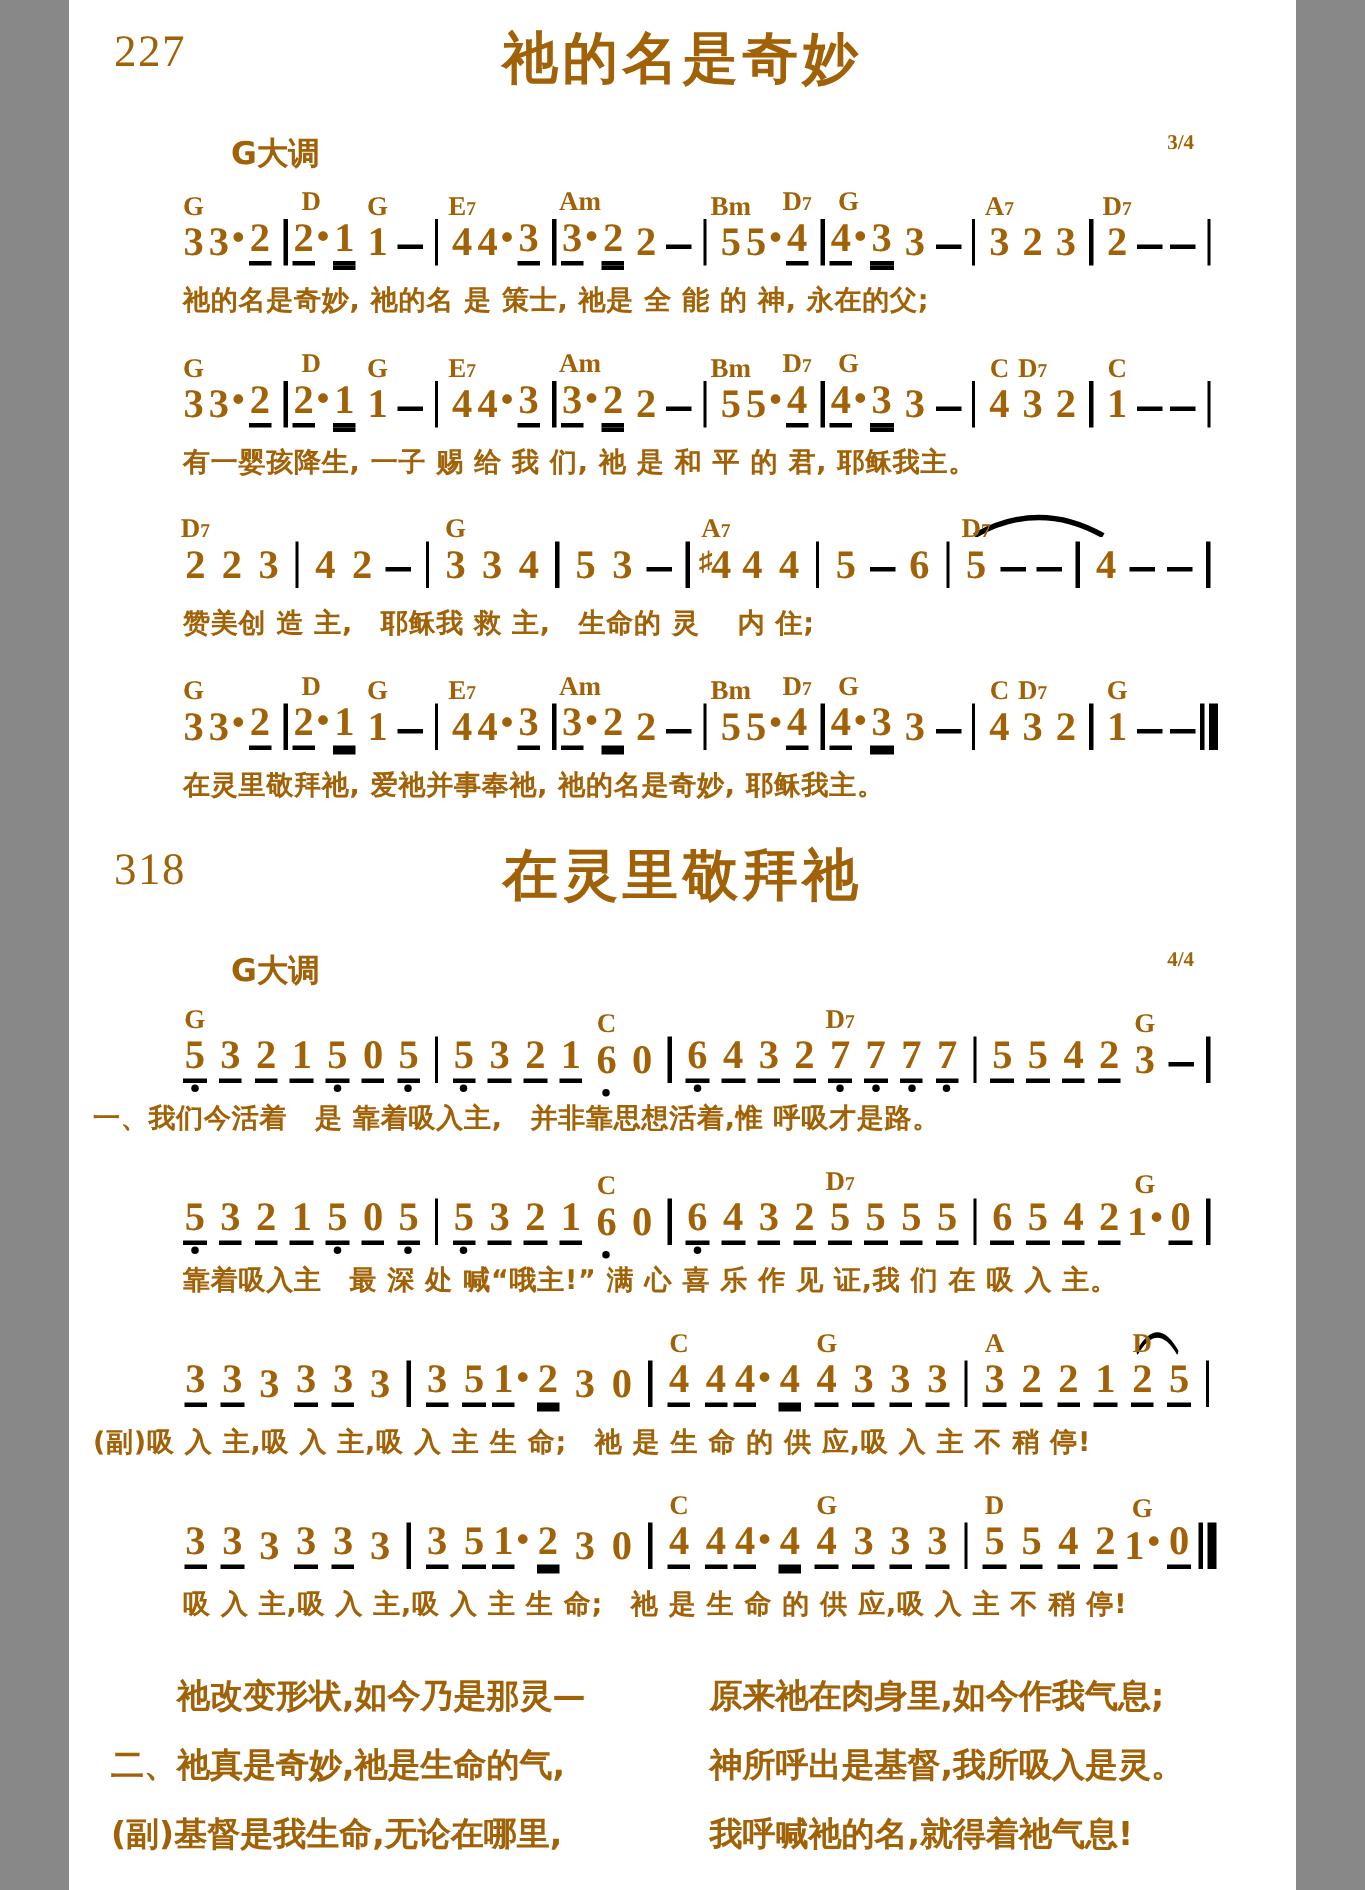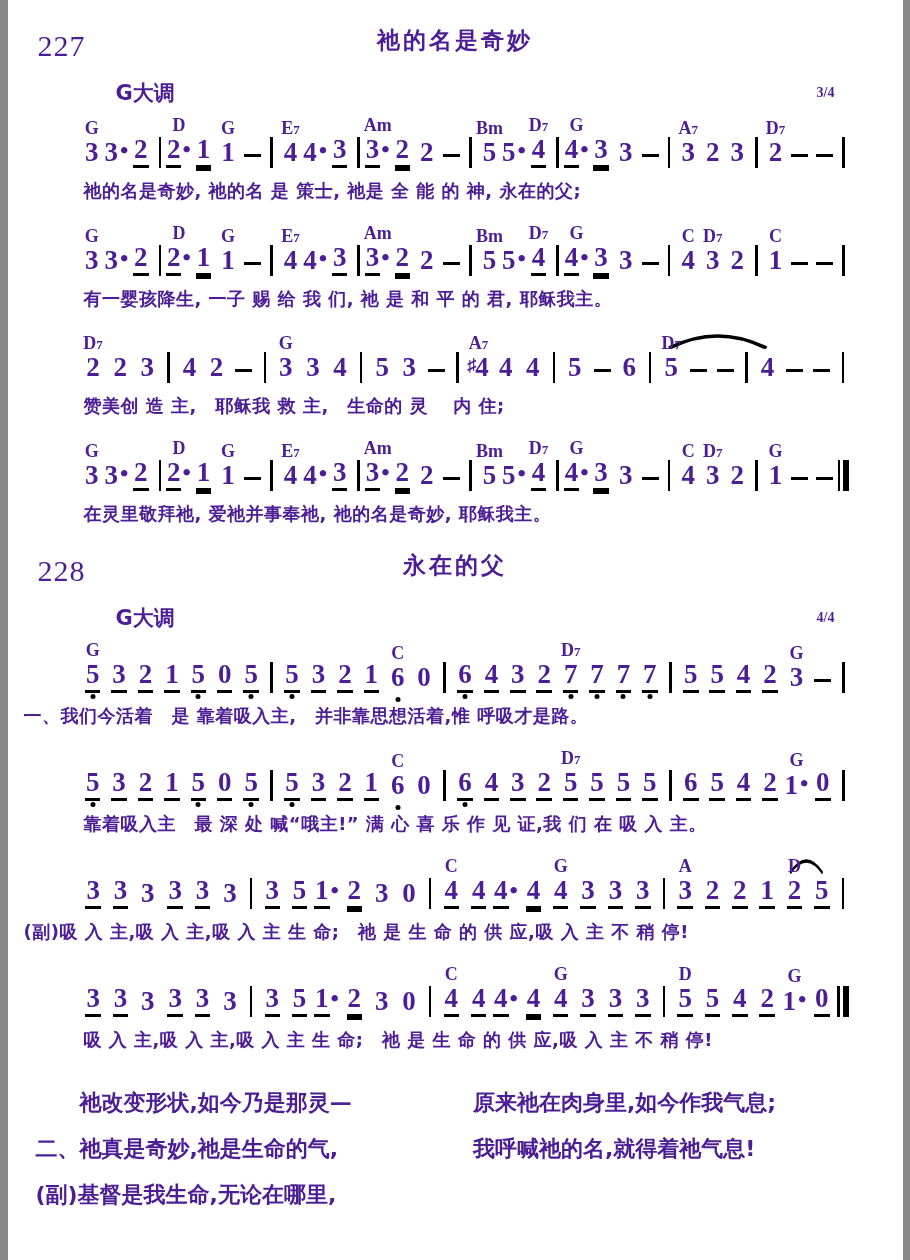--- a/index.html
+++ b/index.html
@@ -1,26 +1,26 @@
 <!DOCTYPE html>
 <html><head>
 <meta charset="utf-8">
 <style>
   html,body { margin:0; padding:0; background:#888; }
   .page {
-    width:895px; height:1260px; margin:0 auto; background:#ffffff; color:#4c1d95;
+    width:818px; height:1260px; margin:0 auto; background:#ffffff; color:#a16207;
     font-family:"Liberation Serif", serif; position:relative; overflow:hidden;
-    box-sizing:border-box; padding-top:25px;
+    box-sizing:border-box; padding-top:14px;
   }
   .hymn-header { position:relative; height:54px; }
   .hymn-number { position:absolute; left:30px; top:4px; font-size:30px; letter-spacing:1px; }
-  .hymn-title { text-align:center; font-size:23px; font-weight:bold;
+  .hymn-title { text-align:center; font-size:37px; font-weight:bold;
     font-family:"DejaVu Sans", sans-serif; letter-spacing:3px; }
-  .key-row { display:flex; justify-content:space-between; align-items:center;
-    margin:0 68px 4px 108px; font-weight:bold; }
+  .key-row { display:flex; justify-content:space-between; align-items:flex-start;
+    margin:20px 68px 4px 108px; font-weight:bold; }
   .key-sig { font-size:21px; font-family:"DejaVu Sans", sans-serif; }
   .time-sig { font-size:14px; font-family:"Liberation Serif", serif; }
 
   .music-line { display:flex; align-items:flex-end; margin:0 52px 2px 72px;
     padding-top:25px; padding-bottom:9px; font-weight:bold; font-size:27px; line-height:1; }
   .tok { flex:1 0 0; display:flex; align-items:flex-end; justify-content:center;
     position:relative; min-width:0; }
   .tok.bar { flex:0.55 0 0; }
   .n { position:relative; padding:0 1px 2px; }
   .n.u1, .n.u2 { border-bottom:3px solid #000; }
@@ -557,22 +557,22 @@
             <i class="barline"></i>
             <i class="barline thick"></i>
           </span>
         </div>
       <div class="lyrics">在灵里敬拜祂, 爱祂并事奉祂, 祂的名是奇妙, 耶稣我主。</div>
     </div>
   </section>
 
   <section class="hymn">
     <div class="hymn-header">
-      <span class="hymn-number">228</span>
-      <div class="hymn-title">永在的父</div>
+      <span class="hymn-number">318</span>
+      <div class="hymn-title">在灵里敬拜祂</div>
     </div>
     <div class="key-row">
       <span class="key-sig">G大调</span>
       <span class="time-sig">4/4</span>
     </div>
 
     <div class="line-block">
       <div class="music-line">
           <span class="tok">
             <span class="ch">G</span>
@@ -989,18 +989,19 @@
     </div>
 
     <div class="verse2">
       <div class="col">
         <div class="vline">　　祂改变形状,如今乃是那灵—</div>
         <div class="vline">二、祂真是奇妙,祂是生命的气,</div>
         <div class="vline">(副)基督是我生命,无论在哪里,</div>
       </div>
       <div class="col">
         <div class="vline">原来祂在肉身里,如今作我气息;</div>
+        <div class="vline">神所呼出是基督,我所吸入是灵。</div>
         <div class="vline">我呼喊祂的名,就得着祂气息!</div>
       </div>
     </div>
   </section>
 
 </div>
 
 </body></html>

